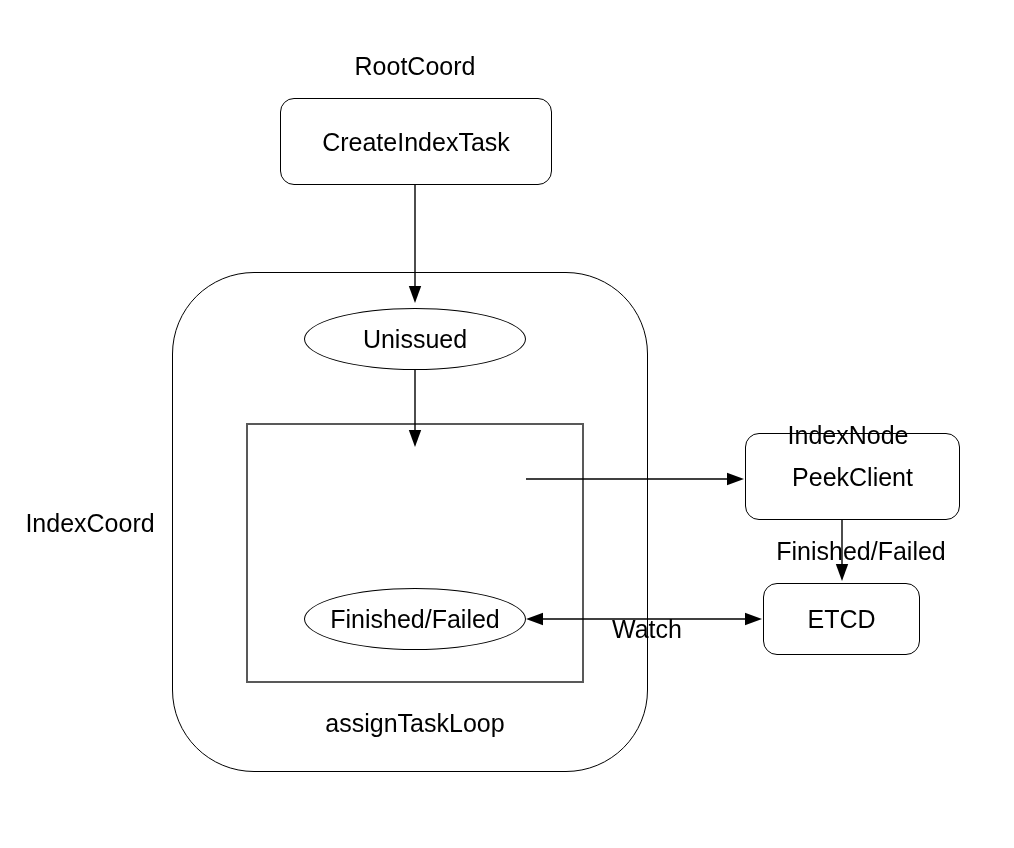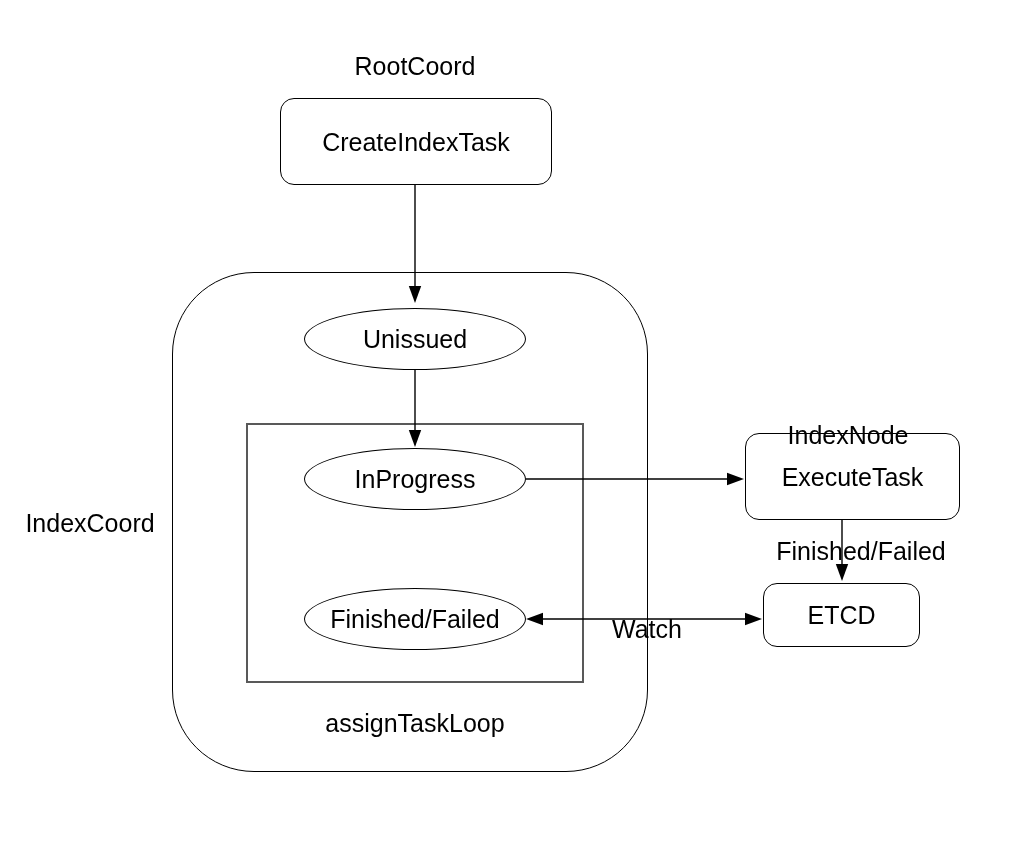--- a/index.html
+++ b/index.html
@@ -29,21 +29,21 @@
     display: flex; align-items: center; justify-content: center;
     font-size: 25px; line-height: 1.2; white-space: nowrap;
   }
   .rounded { border-radius: 14px; }
   .ellipse { border-radius: 50%; }
   #n-create   { left: 280px; top:  98px; width: 272px; height: 87px; }
   #n-unissued { left: 304px; top: 308px; width: 222px; height: 62px; }
   #n-inprog   { left: 304px; top: 448px; width: 222px; height: 62px; }
   #n-finfail  { left: 304px; top: 588px; width: 222px; height: 62px; }
   #n-execute  { left: 745px; top: 433px; width: 215px; height: 87px; }
-  #n-etcd     { left: 763px; top: 583px; width: 157px; height: 64px; }
+  #n-etcd     { left: 763px; top: 583px; width: 157px; height: 72px; }
   
   .lbl {
     position: absolute; font-size: 25px; line-height: 28px;
     text-align: center; white-space: nowrap;
   }
   #lbl-rootcoord  { left: 265px; top:  52px; width: 300px; }
   #lbl-indexcoord { left:   0px; top: 509px; width: 180px; }
   #lbl-indexnode  { left: 748px; top: 396px; width: 200px; margin-top: 25px; }
   #lbl-assignloop { left: 265px; top: 709px; width: 300px; }
   #lbl-peekclient { left: 582px; top: 447px; width: 150px; }
@@ -61,28 +61,25 @@
 
   <div class="frame" id="outer-frame"></div>
   <div class="frame" id="inner-frame"></div>
 
   <div class="shape rounded" id="n-create">
     <span>CreateIndexTask</span>
   </div>
   <div class="shape ellipse" id="n-unissued">
     <span>Unissued</span>
   </div>
-  <div class="shape ellipse" id="n-inprog">
-    <span>InProgress</span>
-  </div>
   <div class="shape ellipse" id="n-finfail">
     <span>Finished/Failed</span>
   </div>
   <div class="shape rounded" id="n-execute">
-    <span>ExecuteTask</span>
+    <span>PeekClient</span>
   </div>
   <div class="shape rounded" id="n-etcd">
     <span>ETCD</span>
   </div>
 
   <div class="lbl" id="lbl-rootcoord">RootCoord</div>
   <div class="lbl" id="lbl-indexcoord">IndexCoord</div>
   <div class="lbl" id="lbl-indexnode">IndexNode</div>
   <div class="lbl" id="lbl-assignloop">assignTaskLoop</div>
   <div class="lbl" id="lbl-finfail">Finished/Failed</div>

